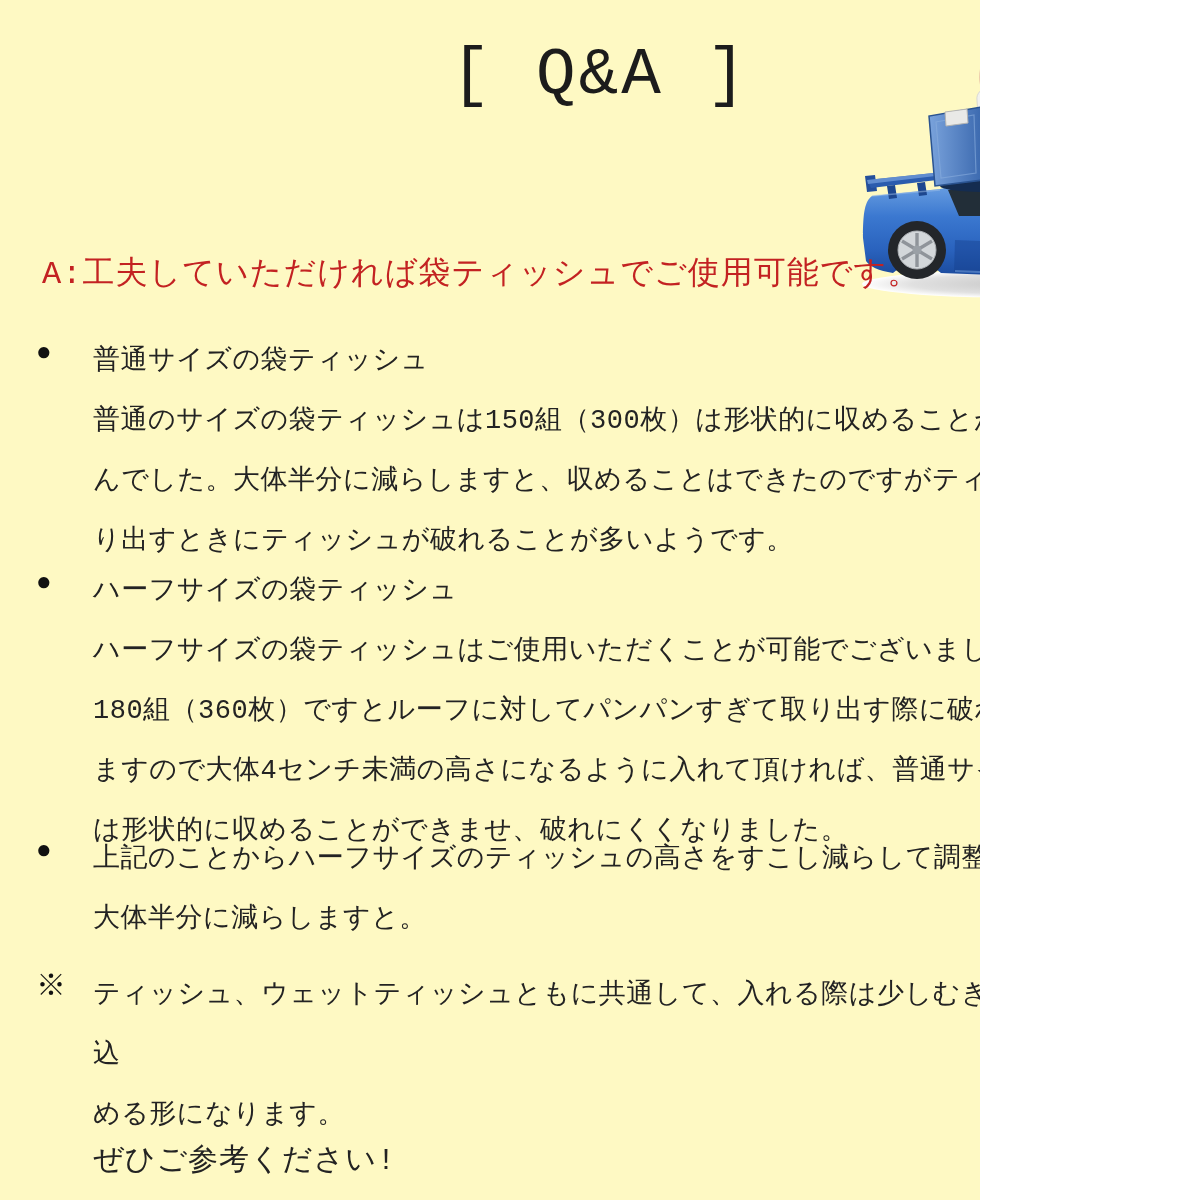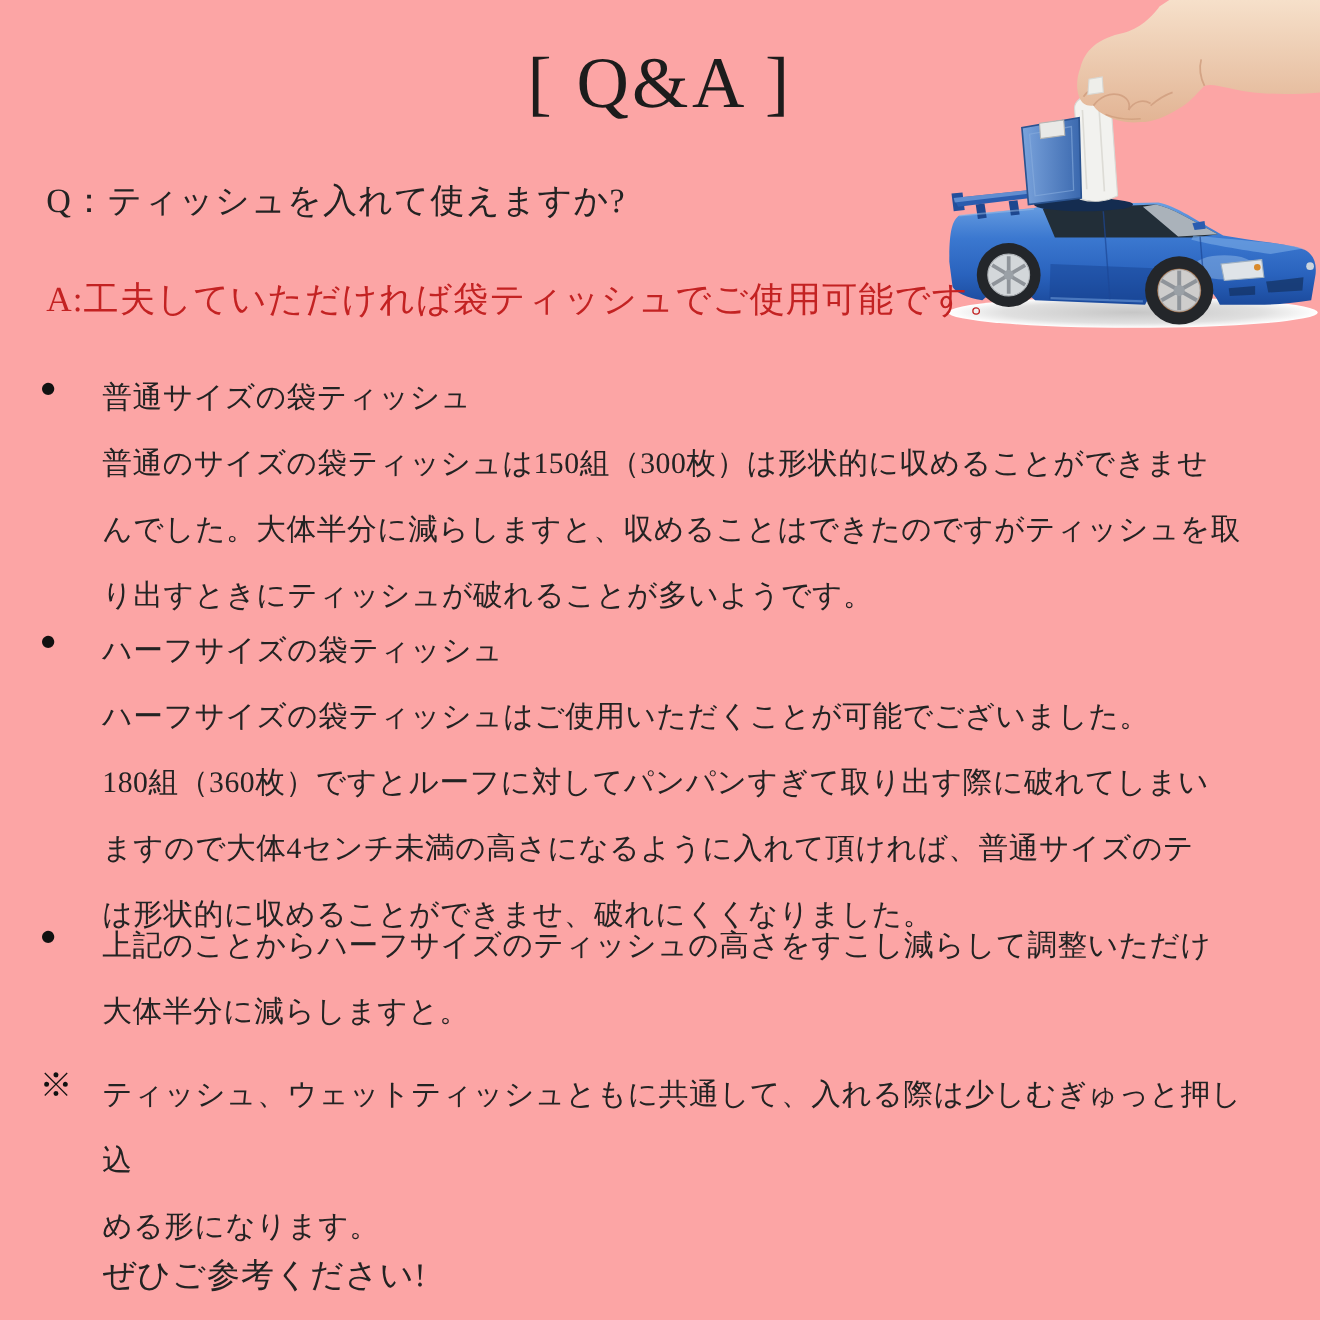--- a/index.html
+++ b/index.html
@@ -1,21 +1,21 @@
 <!DOCTYPE html>
 <html lang="ja"><head>
 <meta charset="utf-8">
 <style>
   html,body{margin:0;padding:0;background:#ffffff;}
   .page{
     position:relative;
-    width:1200px;height:1200px;
-    background:#fca5a5;
+    width:980px;height:1200px;
+    background:#fef9c3;
     overflow:hidden;
-    font-family:Liberation Serif, serif;
+    font-family:Liberation Mono, monospace;
     color:#222222;
   }
   .page-title{
     position:absolute;
     left:0;top:38px;width:1200px;
     margin:0;
     text-align:center;
     font-size:66px;
     font-weight:300;
     letter-spacing:3px;
@@ -197,21 +197,20 @@
           <path d="M 130,88 C 134,82 138,80 143,81"></path>
           <path d="M 240,78 C 236,70 235,62 237,54"></path>
         </g>
         <path d="M 150,104 C 160,108 172,109 182,108" stroke="#c89674" stroke-width="1.4" fill="none" opacity="0.6"></path>
       </g>
 
       <path d="M 134,86 L 135,72 L 147,70 L 148,84 Z" fill="#eeeeea" stroke="#d8d8d4" stroke-width="1"></path>
     </svg>
   </div>
 
-  <div class="q-line">Q：ティッシュを入れて使えますか?</div>
   <div class="a-line">A:工夫していただければ袋ティッシュでご使用可能です。</div>
 
   <div class="section s1">
     <span class="marker">●</span>
     <div class="section-text">普通サイズの袋ティッシュ
 普通のサイズの袋ティッシュは150組（300枚）は形状的に収めることができませ
 んでした。大体半分に減らしますと、収めることはできたのですがティッシュを取
 り出すときにティッシュが破れることが多いようです。</div>
   </div>
 

